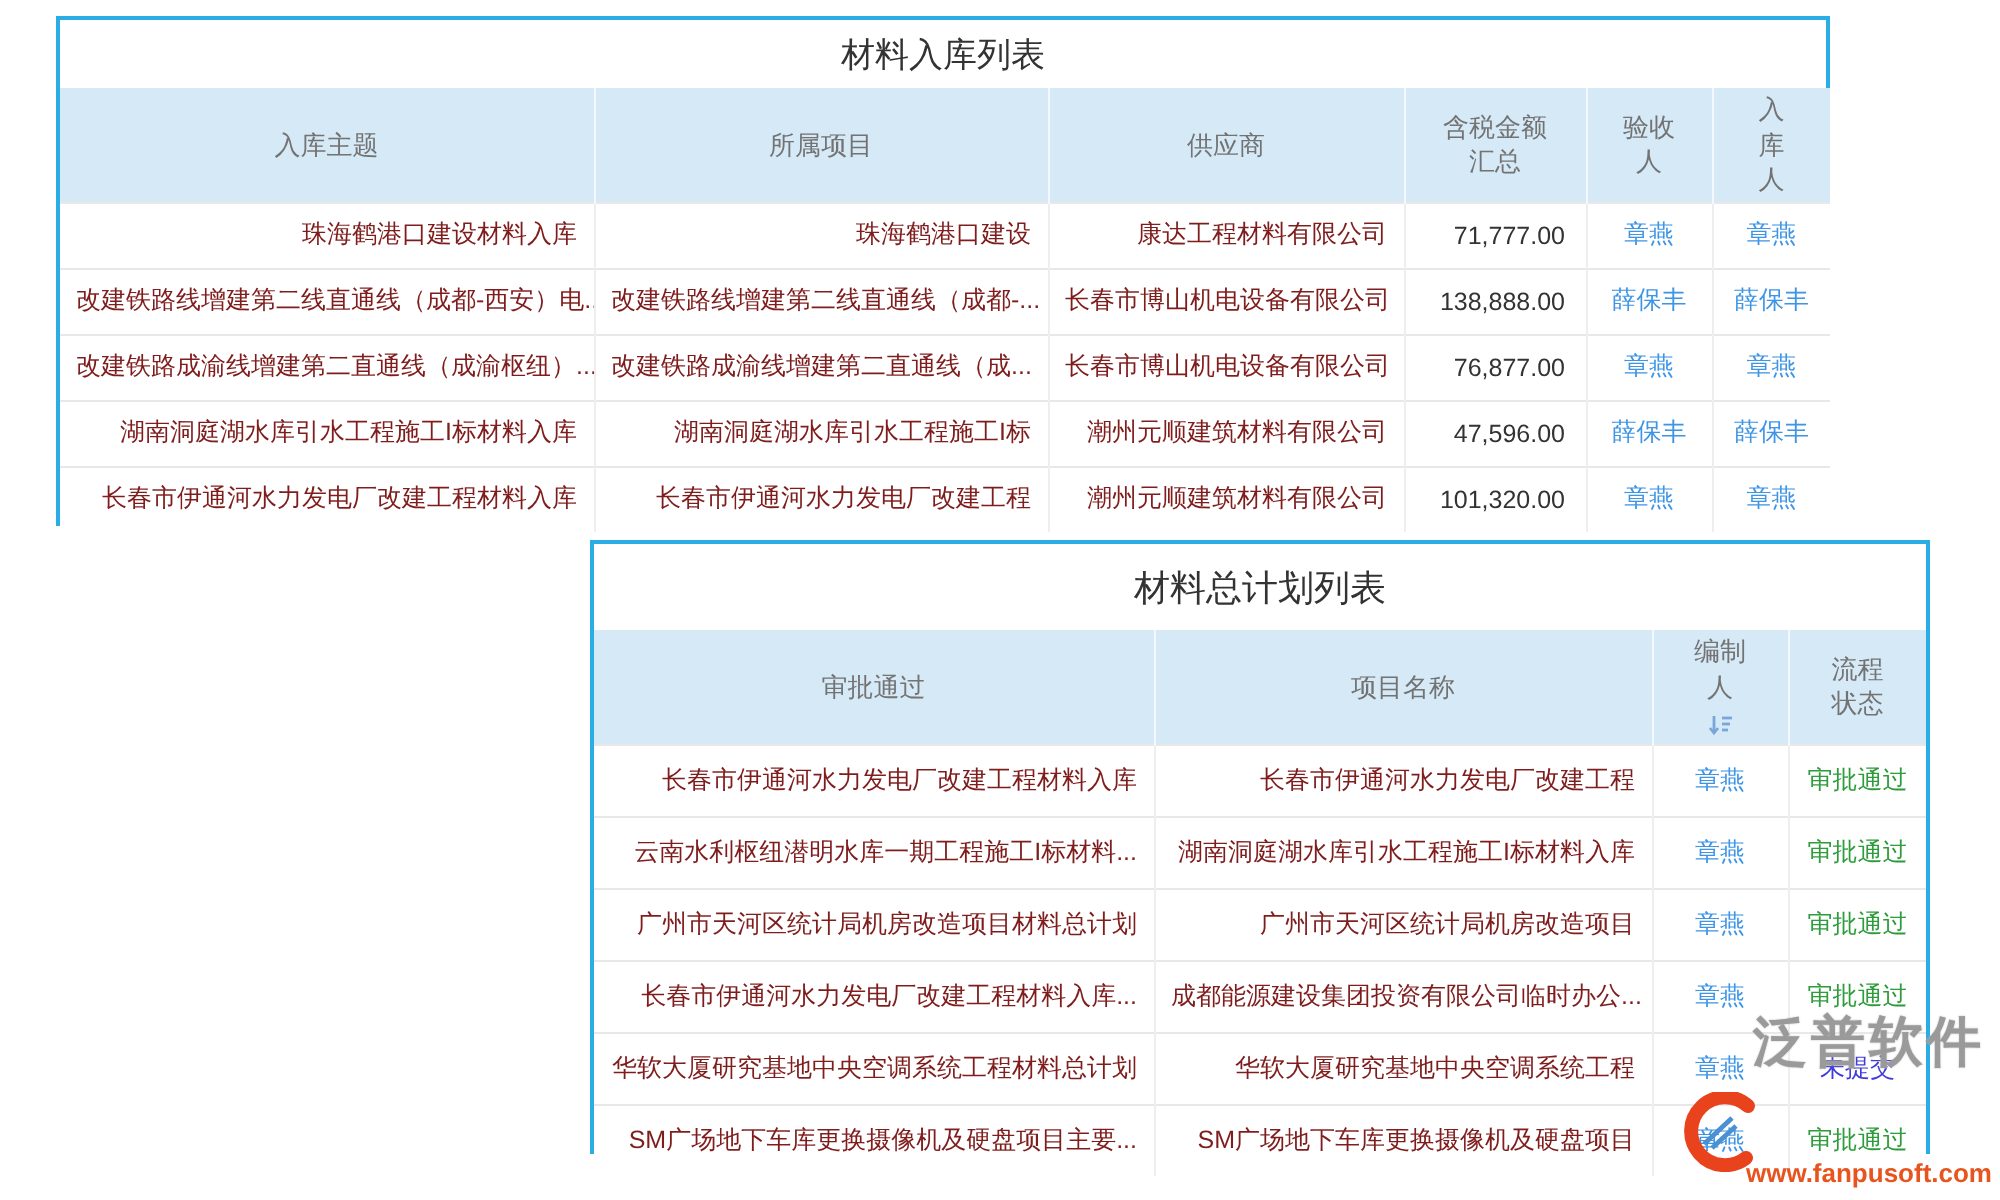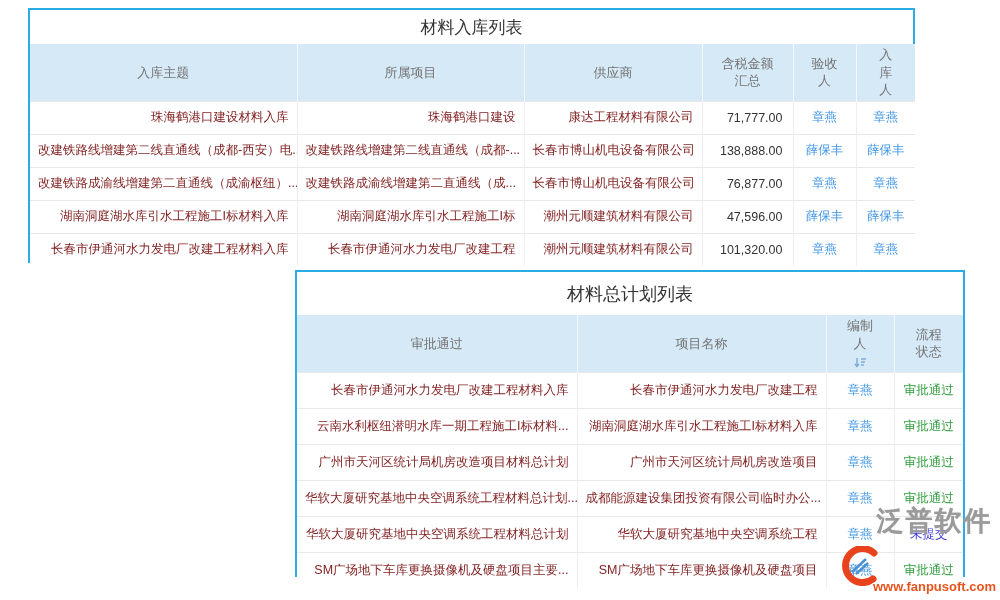--- a/index.html
+++ b/index.html
@@ -188,21 +188,21 @@
         <td class="c-person">章燕</td>
         <td class="c-status" style="color: rgb(46, 156, 60);">审批通过</td>
       </tr>
       <tr>
         <td class="c-link">广州市天河区统计局机房改造项目材料总计划</td>
         <td class="c-link">广州市天河区统计局机房改造项目</td>
         <td class="c-person">章燕</td>
         <td class="c-status" style="color: rgb(46, 156, 60);">审批通过</td>
       </tr>
       <tr>
-        <td class="c-link">华软大厦研究基地中央空调系统工程材料总计划...</td>
+        <td class="c-link">长春市伊通河水力发电厂改建工程材料入库...</td>
         <td class="c-link">成都能源建设集团投资有限公司临时办公...</td>
         <td class="c-person">章燕</td>
         <td class="c-status" style="color: rgb(46, 156, 60);">审批通过</td>
       </tr>
       <tr>
         <td class="c-link">华软大厦研究基地中央空调系统工程材料总计划</td>
         <td class="c-link">华软大厦研究基地中央空调系统工程</td>
         <td class="c-person">章燕</td>
         <td class="c-status" style="color: rgb(63, 58, 217);">未提交</td>
       </tr>

